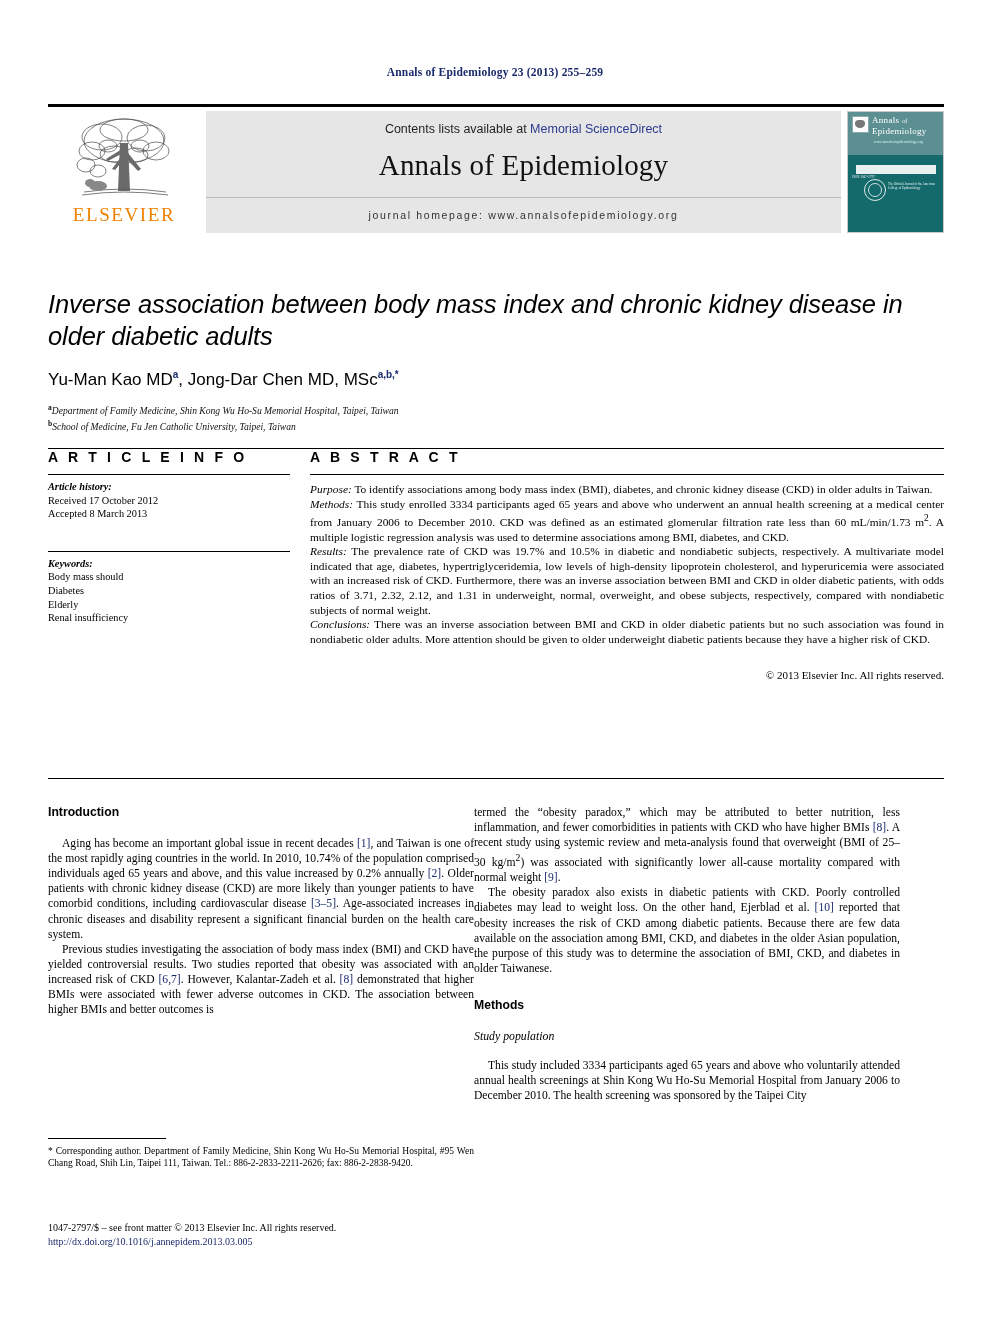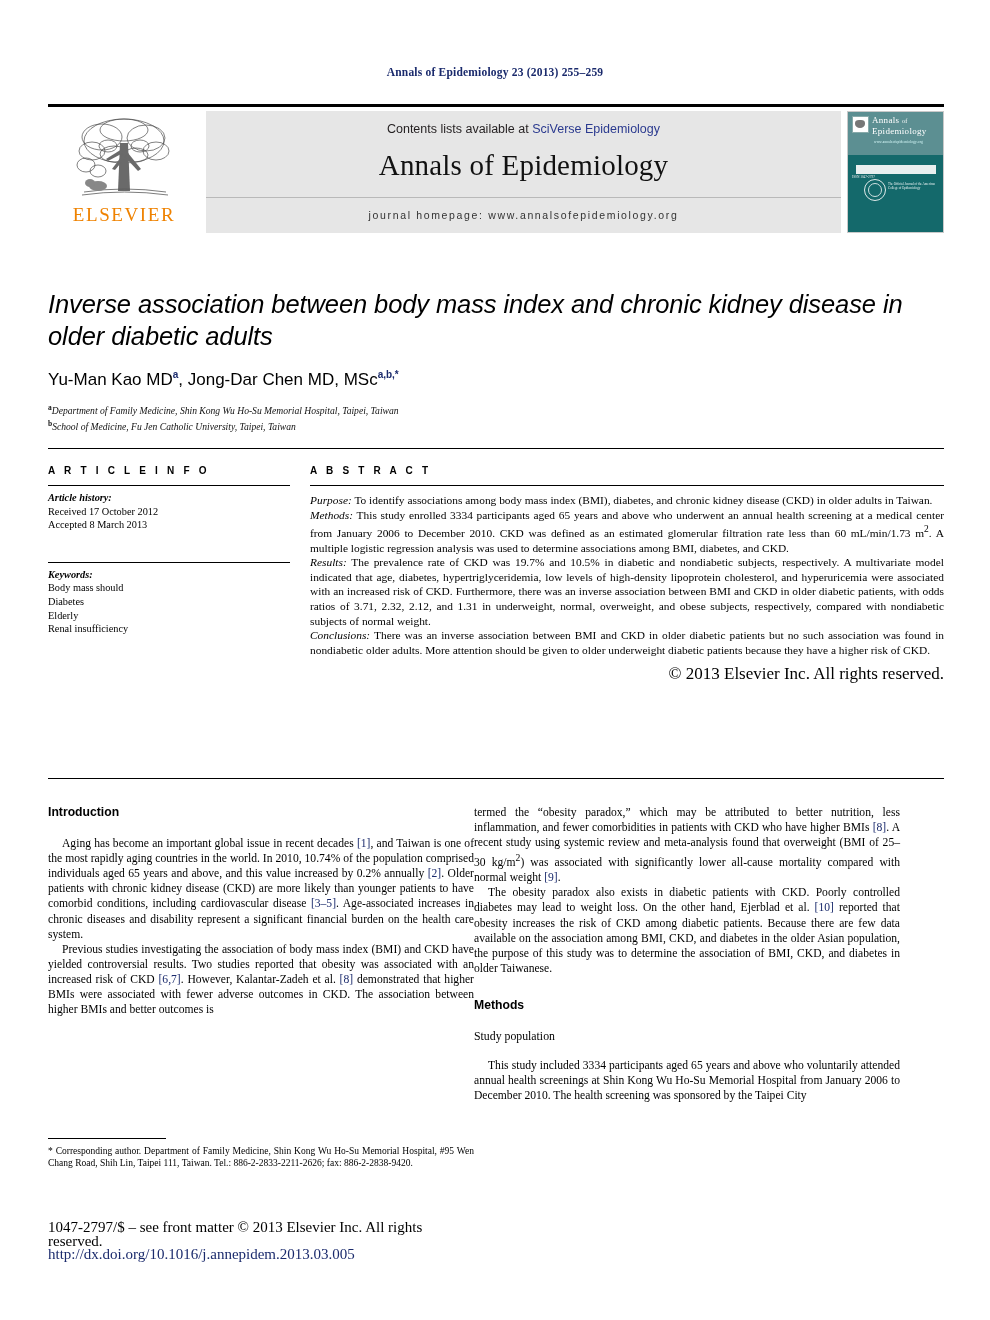--- a/index.html
+++ b/index.html
@@ -252,24 +252,23 @@
     left: 48px;
     width: 896px;
     border-top: 1px solid #000;
     padding-top: 0;
   }
   .ia-row { display: flex; }
   .ia-left { width: 262px; flex: 0 0 262px; padding-right: 20px; box-sizing: border-box; }
   .ia-right { flex: 1 1 auto; }
   .sec-head {
     font-family: "Liberation Sans", sans-serif;
-    font-size: 10px;
+    font-size: 14px;
     font-weight: bold;
     letter-spacing: 3.2px;
-    margin-top: 16px;
     margin-bottom: 9px;
     color: #000;
   }
   .hr-thin { border-top: 1px solid #000; }
   .hist-block, .kw-block {
     font-family: "Liberation Serif", serif;
     font-size: 10.3px;
     line-height: 13.6px;
     padding-top: 5px;
   }
@@ -282,22 +281,22 @@
     font-family: "Liberation Serif", serif;
     font-size: 11.4px;
     line-height: 14.6px;
     text-align: justify;
     padding-top: 7px;
   }
   .abstract-body p { margin: 0; }
   .abstract-body .lbl { font-style: italic; }
   .copyright {
     text-align: right;
-    margin-top: 10px;
-    font-size: 17px;
+    margin-top: 22px;
+    font-size: 11px;
   }
 
   
   .body-rule {
     position: absolute;
     top: 778px;
     left: 48px;
     width: 896px;
     border-top: 1px solid #000;
   }
@@ -319,20 +318,21 @@
   }
   .col h2 {
     font-family: "Liberation Sans", sans-serif;
     font-size: 12.2px;
     font-weight: bold;
     margin: 0 0 16px 0;
   }
   .col h2.spaced { margin-top: 22px; }
   .col h3 {
     font-family: "Liberation Serif", serif;
+    font-style: italic;
     font-size: 11.8px;
     font-weight: normal;
     margin: 14px 0 14px 0;
   }
   .col p { margin: 0; text-indent: 14px; }
   .ref { color: #1a2a6c; }
 
   
   .footnote {
     position: absolute;
@@ -350,21 +350,21 @@
     margin-bottom: 6px;
   }
   .footnote .email-lbl { font-style: italic; }
   .link { color: #1a2a6c; }
   .imprint {
     position: absolute;
     left: 48px;
     top: 1221px;
     width: 426px;
     font-family: "Liberation Serif", serif;
-    font-size: 15px;
+    font-size: 10px;
     line-height: 13.5px;
   }
 </style>
 </head>
 <body>
 
 <div class="page">
 
   <div class="running-head">Annals of Epidemiology 23 (2013) 255–259</div>
 
@@ -400,21 +400,21 @@
           <g fill="#888">
             <ellipse cx="30" cy="73" rx="9" ry="5"></ellipse>
             <ellipse cx="22" cy="70" rx="5" ry="4"></ellipse>
           </g>
         </svg>
         <div class="elsevier-word">ELSEVIER</div>
       </div>
 
       <div class="journal-band">
         <div class="contents-line">
-          <span>Contents lists available at </span><span class="sd">SciVerse Epidemiology</span>
+          <span>Contents lists available at </span><span class="sd">Memorial ScienceDirect</span>
         </div>
         <div class="journal-title">Annals of Epidemiology</div>
         <div class="band-rule"></div>
         <div class="homepage-line">journal homepage: www.annalsofepidemiology.org</div>
       </div>
 
       <div class="cover-thumb">
         <div class="cover-top">
           <div class="cover-elsbox"></div>
           <div class="cover-title">

